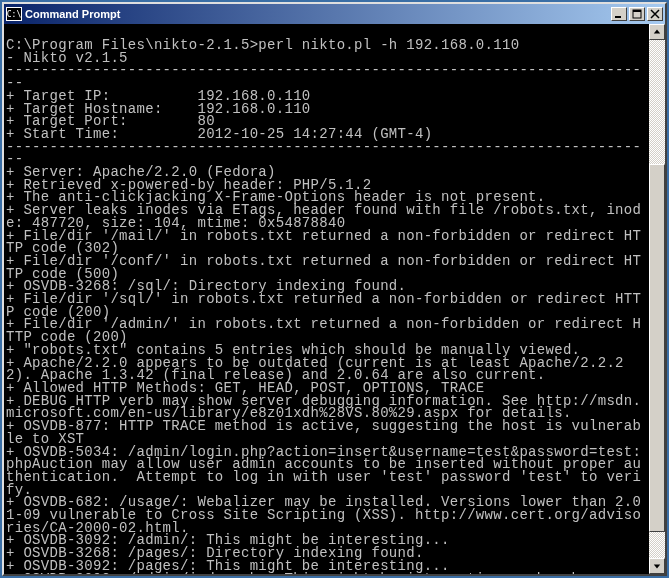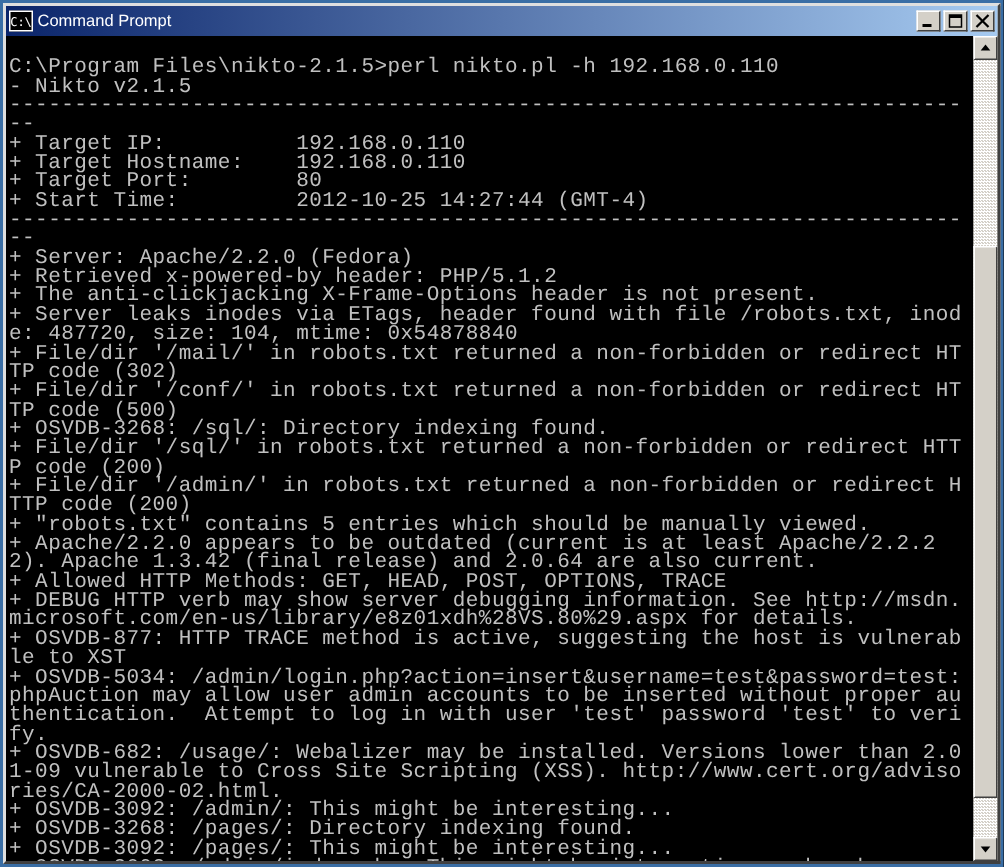--- a/index.html
+++ b/index.html
@@ -39,21 +39,21 @@
   display: flex;
   align-items: center;
   justify-content: center;
   font-size: 8px;
   color: #fff;
   font-family: monospace;
 }
 .titlebar-text {
   color: #fff;
   font-size: 11px;
-  font-weight: normal;
+  font-weight: bold;
   flex: 1;
 }
 .titlebar-buttons { display: flex; gap: 2px; }
 .titlebar-btn {
   width: 16px;
   height: 14px;
   background: #d4d0c8;
   border: 1px solid;
   border-color: #fff #404040 #404040 #fff;
   display: flex;

